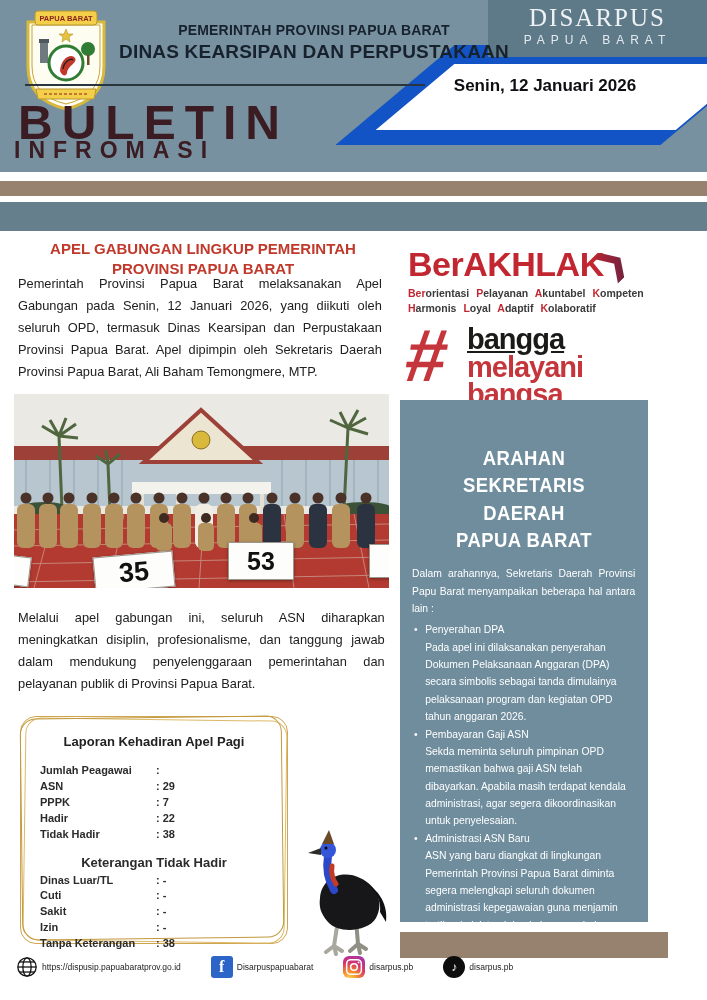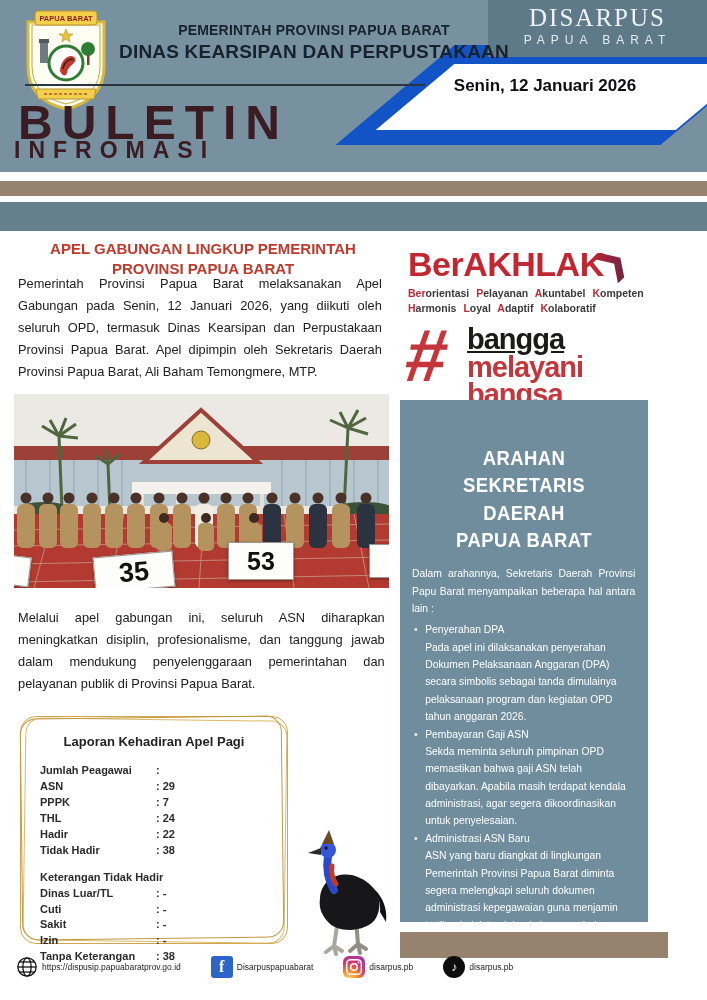--- a/index.html
+++ b/index.html
@@ -60,21 +60,21 @@
   
   .att-card{position:absolute;left:20px;top:716px;width:268px;height:228px;}
   .att-border{position:absolute;border:1.6px solid var(--gold-border);border-radius:16px;}
   .b1{inset:0;}
   .b2{inset:3px 2px 2px 4px;transform:rotate(.8deg);border-color:#ddb968;}
   .b3{inset:1px 5px 5px 1px;transform:rotate(-.7deg);border-color:#c2983e;}
   .att-content{position:absolute;inset:0;padding:14px 20px 0 20px;}
   .att-title{font-size:13px;font-weight:700;color:#222;text-align:center;margin:4px 0 14px 0;}
   .att-row{display:flex;font-size:11px;font-weight:700;color:#2b2b2b;line-height:1.45;}
   .att-label{width:116px;}
-  .att-subtitle{font-size:11px;font-weight:800;color:#2b2b2b;margin-top:11px;line-height:1.45;}
+  .att-subtitle{font-size:13px;font-weight:800;color:#2b2b2b;margin-top:11px;line-height:1.45;text-align:center;}
 
   .bird{position:absolute;left:298px;top:828px;width:90px;height:128px;}
 
   
   .berakhlak{position:absolute;left:408px;top:244px;width:280px;}
   .berakhlak-title{font-size:34px;font-weight:800;color:var(--berakhlak-red);letter-spacing:-.5px;display:inline-block;}
   .berakhlak-arrow{display:inline-block;font-size:34px;font-weight:900;color:#7a2240;
                    transform:rotate(-44deg) translateY(-2px);margin-left:-6px;
                    background:linear-gradient(135deg,#c22731,#5e2144);
                    -webkit-background-clip:text;background-clip:text;-webkit-text-fill-color:transparent;}
@@ -263,24 +263,20 @@
   <div class="att-row">
     <span class="att-label">ASN</span>
             <span class="att-val">: 29</span>
   </div>
 
   <div class="att-row">
     <span class="att-label">PPPK</span>
             <span class="att-val">: 7</span>
   </div>
 
-  <div class="att-row">
-    <span class="att-label">THL</span>
-            <span class="att-val">: 24</span>
-  </div>
 
   <div class="att-row">
     <span class="att-label">Hadir</span>
             <span class="att-val">: 22</span>
   </div>
 
   <div class="att-row">
     <span class="att-label">Tidak Hadir</span>
             <span class="att-val">: 38</span>
   </div>

